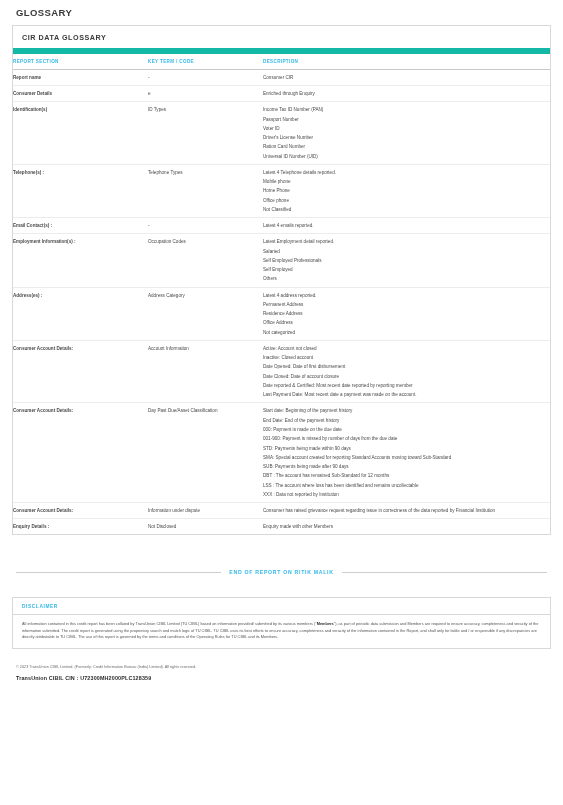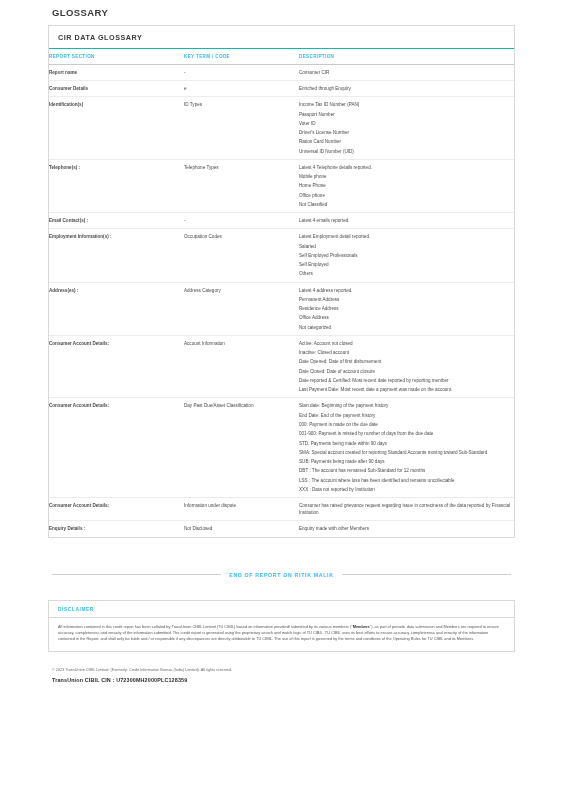--- a/index.html
+++ b/index.html
@@ -12,21 +12,21 @@
     height: 805px;
     font-family: "Liberation Sans", sans-serif;
     color: #3d3d3d;
     position: relative;
     overflow: hidden;
   }
   .page {
     width: 563px;
     height: 794px;
     box-sizing: border-box;
-    padding: 0 48px;
+    padding: 0 12px;
     position: relative;
   }
   .section-title {
     font-size: 9.5px;
     font-weight: bold;
     letter-spacing: 0.4px;
     color: #3a3a3a;
     padding: 7px 4px 7px 4px;
     margin: 0;
   }
@@ -34,21 +34,21 @@
     border: 1px solid #d8d8d8;
     border-bottom: none;
     background: #fff;
   }
   .panel-title {
     font-size: 7.2px;
     font-weight: bold;
     letter-spacing: 0.55px;
     color: #3a3a3a;
     padding: 7px 9px 6px 9px;
-    border-bottom: 1px solid #14b8a6;
+    border-bottom: 6px solid #14b8a6;
   }
   table.glossary {
     width: 100%;
     border-collapse: collapse;
     table-layout: fixed;
   }
   table.glossary thead th {
     font-size: 4.6px;
     font-weight: bold;
     letter-spacing: 0.35px;

